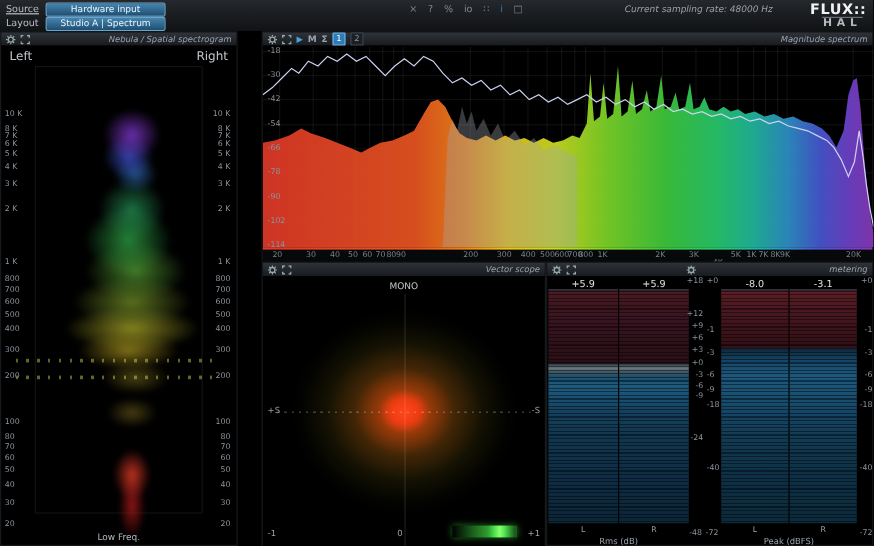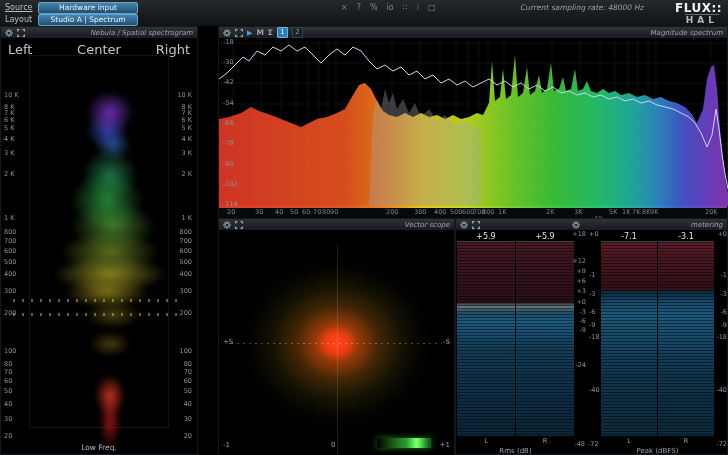--- a/index.html
+++ b/index.html
@@ -21,21 +21,21 @@
   
   .panel{position:absolute;background:#000;border:1px solid #16191c;box-sizing:border-box;}
   .phead{position:absolute;left:0;top:0;right:0;height:12px;background:linear-gradient(#2f3339,#181b1f);
          display:flex;align-items:center;gap:4px;padding:0 4px;border-bottom:1px solid #000;box-sizing:border-box;}
   .ptitle{margin-left:auto;font-style:italic;font-size:7px;color:#9aa4ae;}
   .hic{display:inline-flex;cursor:pointer;}
   .tl{position:absolute;font-size:6.5px;line-height:7px;color:#8a939c;}
   
   #nebula{left:0;top:26px;width:198px;height:429px;}
   #neb-frame{left:28px;right:28px;top:28px;bottom:26px;border:1px solid rgba(255,255,255,.07);}
-  .neb-top{top:15px;font-size:13px;color:#c2c7cc;}
+  .neb-top{top:15px;font-size:10px;color:#c2c7cc;}
   #neb-blob{left:34px;top:52px;width:150px;height:368px;filter:blur(2px);background:
     radial-gradient(ellipse 34px 30px at 50% 9%,rgba(140,60,225,.75),transparent 70%),
     radial-gradient(ellipse 30px 26px at 48% 14%,rgba(70,90,235,.70),transparent 70%),
     radial-gradient(ellipse 26px 22px at 52% 18%,rgba(60,140,235,.55),transparent 70%),
     radial-gradient(ellipse 40px 36px at 50% 26%,rgba(50,200,120,.55),transparent 70%),
     radial-gradient(ellipse 52px 40px at 48% 33%,rgba(60,215,90,.60),transparent 70%),
     radial-gradient(ellipse 60px 34px at 52% 40%,rgba(120,220,70,.55),transparent 70%),
     radial-gradient(ellipse 70px 30px at 50% 47%,rgba(180,225,60,.50),transparent 70%),
     radial-gradient(ellipse 80px 26px at 50% 53%,rgba(225,220,50,.60),transparent 70%),
     radial-gradient(ellipse 60px 22px at 48% 58%,rgba(230,200,40,.55),transparent 70%),
@@ -136,21 +136,20 @@
           <svg width="8" height="8" viewBox="0 0 8 8" stroke="#9aa" fill="none" stroke-width="1.2">
             <path d="M0.6 2.5 V0.6 H2.5"></path>
             <path d="M5.5 0.6 H7.4 V2.5"></path>
             <path d="M7.4 5.5 V7.4 H5.5"></path>
             <path d="M2.5 7.4 H0.6 V5.5"></path>
           </svg>
         </span>
       <span class="ptitle">Nebula / Spatial spectrogram</span>
     </div>
     <span class="abs neb-top" style="left:7px;">Left</span>
-    <span class="abs neb-top" style="left:0;right:0;text-align:center;">Center</span>
     <span class="abs neb-top" style="right:7px;">Right</span>
     <div class="abs" id="neb-frame"></div>
     <div class="abs" id="neb-blob"></div>
     <div class="abs neb-dots" style="top:272px;"></div>
     <div class="abs neb-dots" style="top:286px;"></div>
     <div id="neb-l" class="abs" style="inset:0;">
         <span class="tl" style="top: 65px; left: 3px;">10 K</span>
         <span class="tl" style="top: 77px; left: 3px;">8 K</span>
         <span class="tl" style="top: 83px; left: 3px;">7 K</span>
         <span class="tl" style="top: 90px; left: 3px;">6 K</span>
@@ -356,20 +355,21 @@
       <span class="hic">
           <svg width="8" height="8" viewBox="0 0 8 8" stroke="#9aa" fill="none" stroke-width="1.2">
             <path d="M0.6 2.5 V0.6 H2.5"></path>
             <path d="M5.5 0.6 H7.4 V2.5"></path>
             <path d="M7.4 5.5 V7.4 H5.5"></path>
             <path d="M2.5 7.4 H0.6 V5.5"></path>
           </svg>
         </span>
       <span class="ptitle">Vector scope</span>
     </div>
+    <span class="abs" style="left:0;right:0;top:15px;text-align:center;font-size:7.5px;color:#c2c7cc;">MONO</span>
     <div class="abs" id="vs-blob"></div>
     <div class="abs" id="vs-vline"></div>
     <div class="abs" id="vs-hline"></div>
     <span class="abs vs-lab" style="left:4px;top:119px;">+S</span>
     <span class="abs vs-lab" style="right:4px;top:119px;">-S</span>
     <span class="abs vs-lab" style="left:4px;top:222px;">-1</span>
     <span class="abs vs-lab" style="left:112px;top:222px;">0</span>
     <span class="abs vs-lab" style="right:4px;top:222px;">+1</span>
     <div class="abs" id="vs-corr"></div>
   </div>
@@ -411,21 +411,21 @@
               <line x1="5.8" y1="5.8" x2="6.8" y2="6.8"></line>
               <line x1="5.8" y1="2.2" x2="6.8" y2="1.2"></line>
               <line x1="1.2" y1="6.8" x2="2.2" y2="5.8"></line>
             </g>
           </svg>
         </span>
       <span class="ptitle">metering</span>
     </div>
     <span class="mval" style="left:1px;width:58px;">+5.9</span>
     <span class="mval" style="left:60px;width:58px;">+5.9</span>
-    <span class="mval" style="left:145px;width:56px;">-7.1</span>
+    <span class="mval" style="left:145px;width:56px;">-8.0</span>
     <span class="mval" style="left:202px;width:56px;">-3.1</span>
 
     <div class="mbar bar-rms" style="left:1px;width:58px;"></div>
     <div class="mbar bar-rms" style="left:60px;width:58px;"></div>
     <div class="mbar bar-peak" style="left:145px;width:56px;"></div>
     <div class="mbar bar-peak" style="left:202px;width:56px;"></div>
 
     <div id="rms-sc" class="msc" style="left:118px;width:13px;">
         <span class="tl" style="top: 12px; right: 1px;">+18</span>
         <span class="tl" style="top: 39px; right: 1px; margin-left: 35px;">+12</span>

